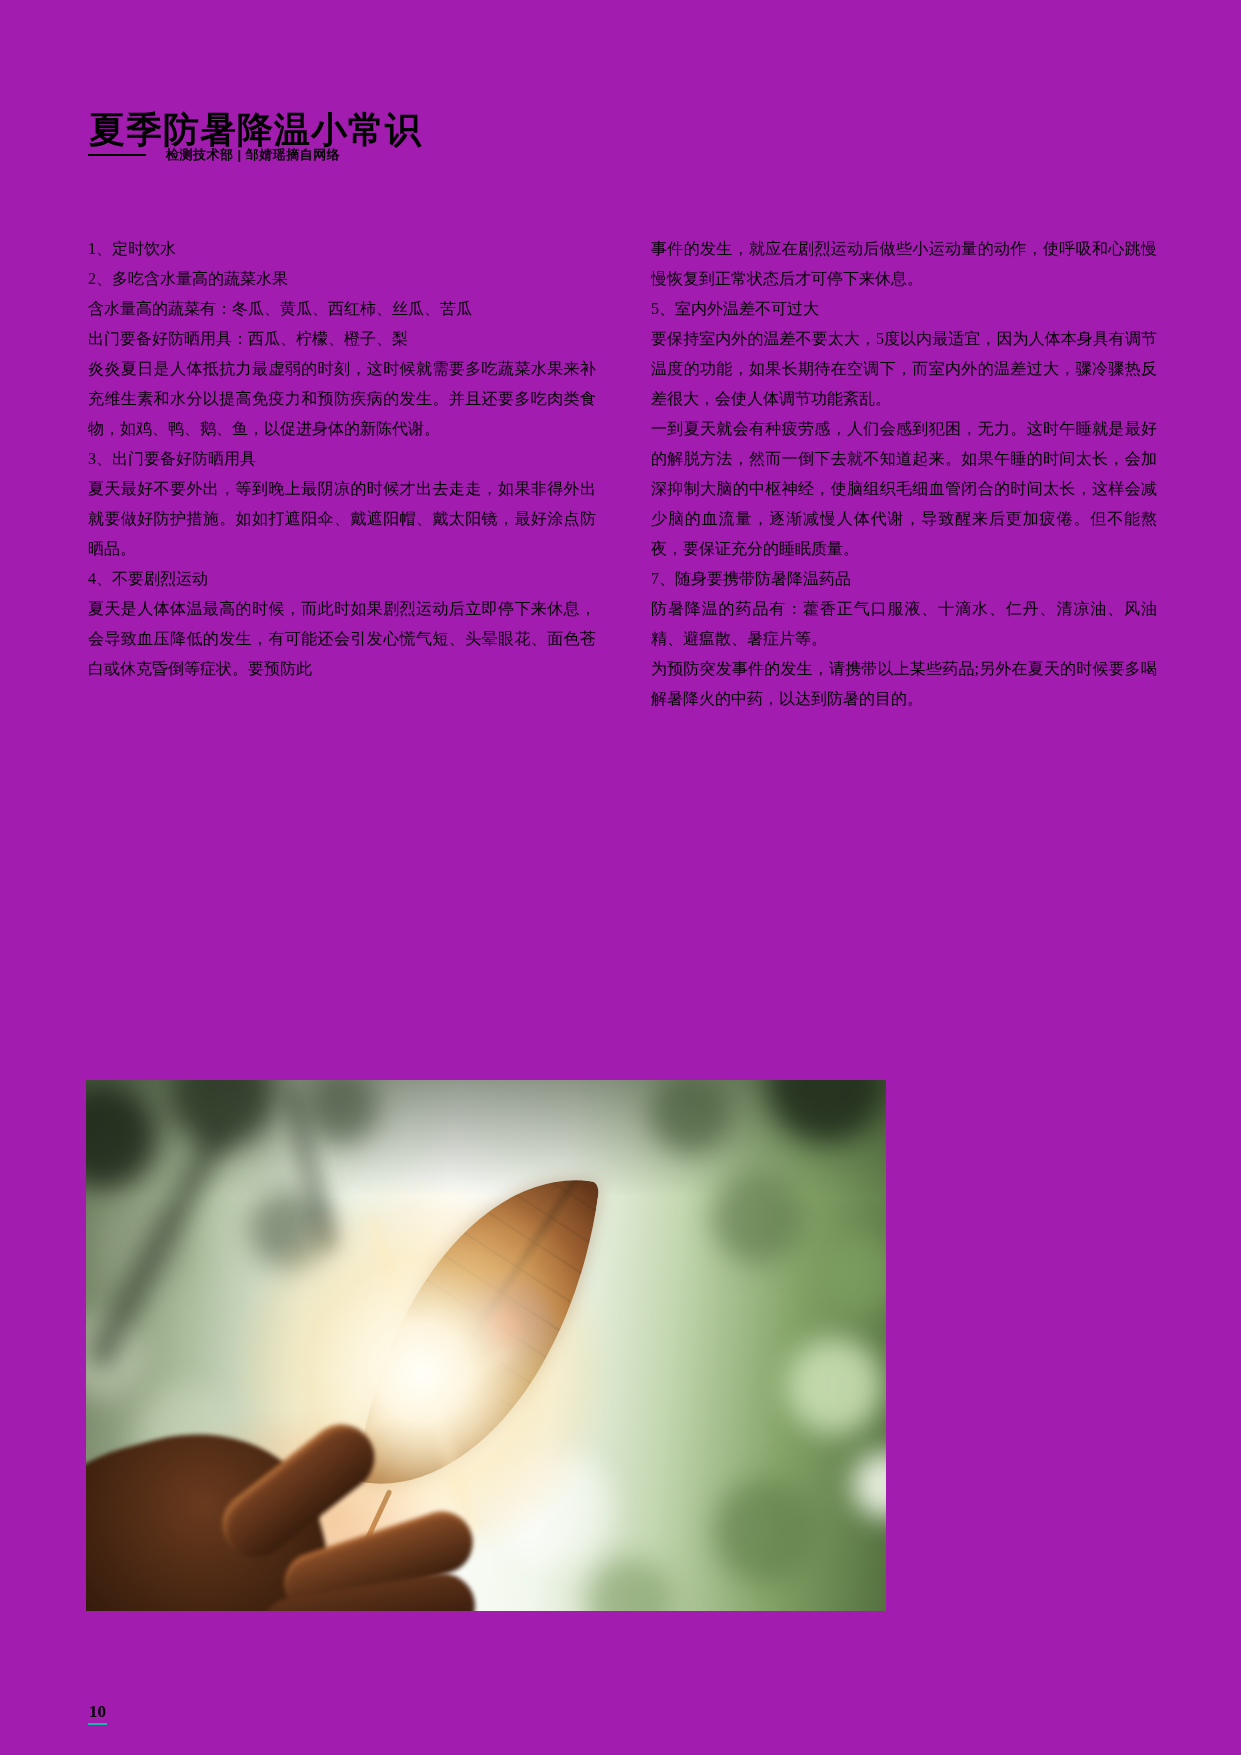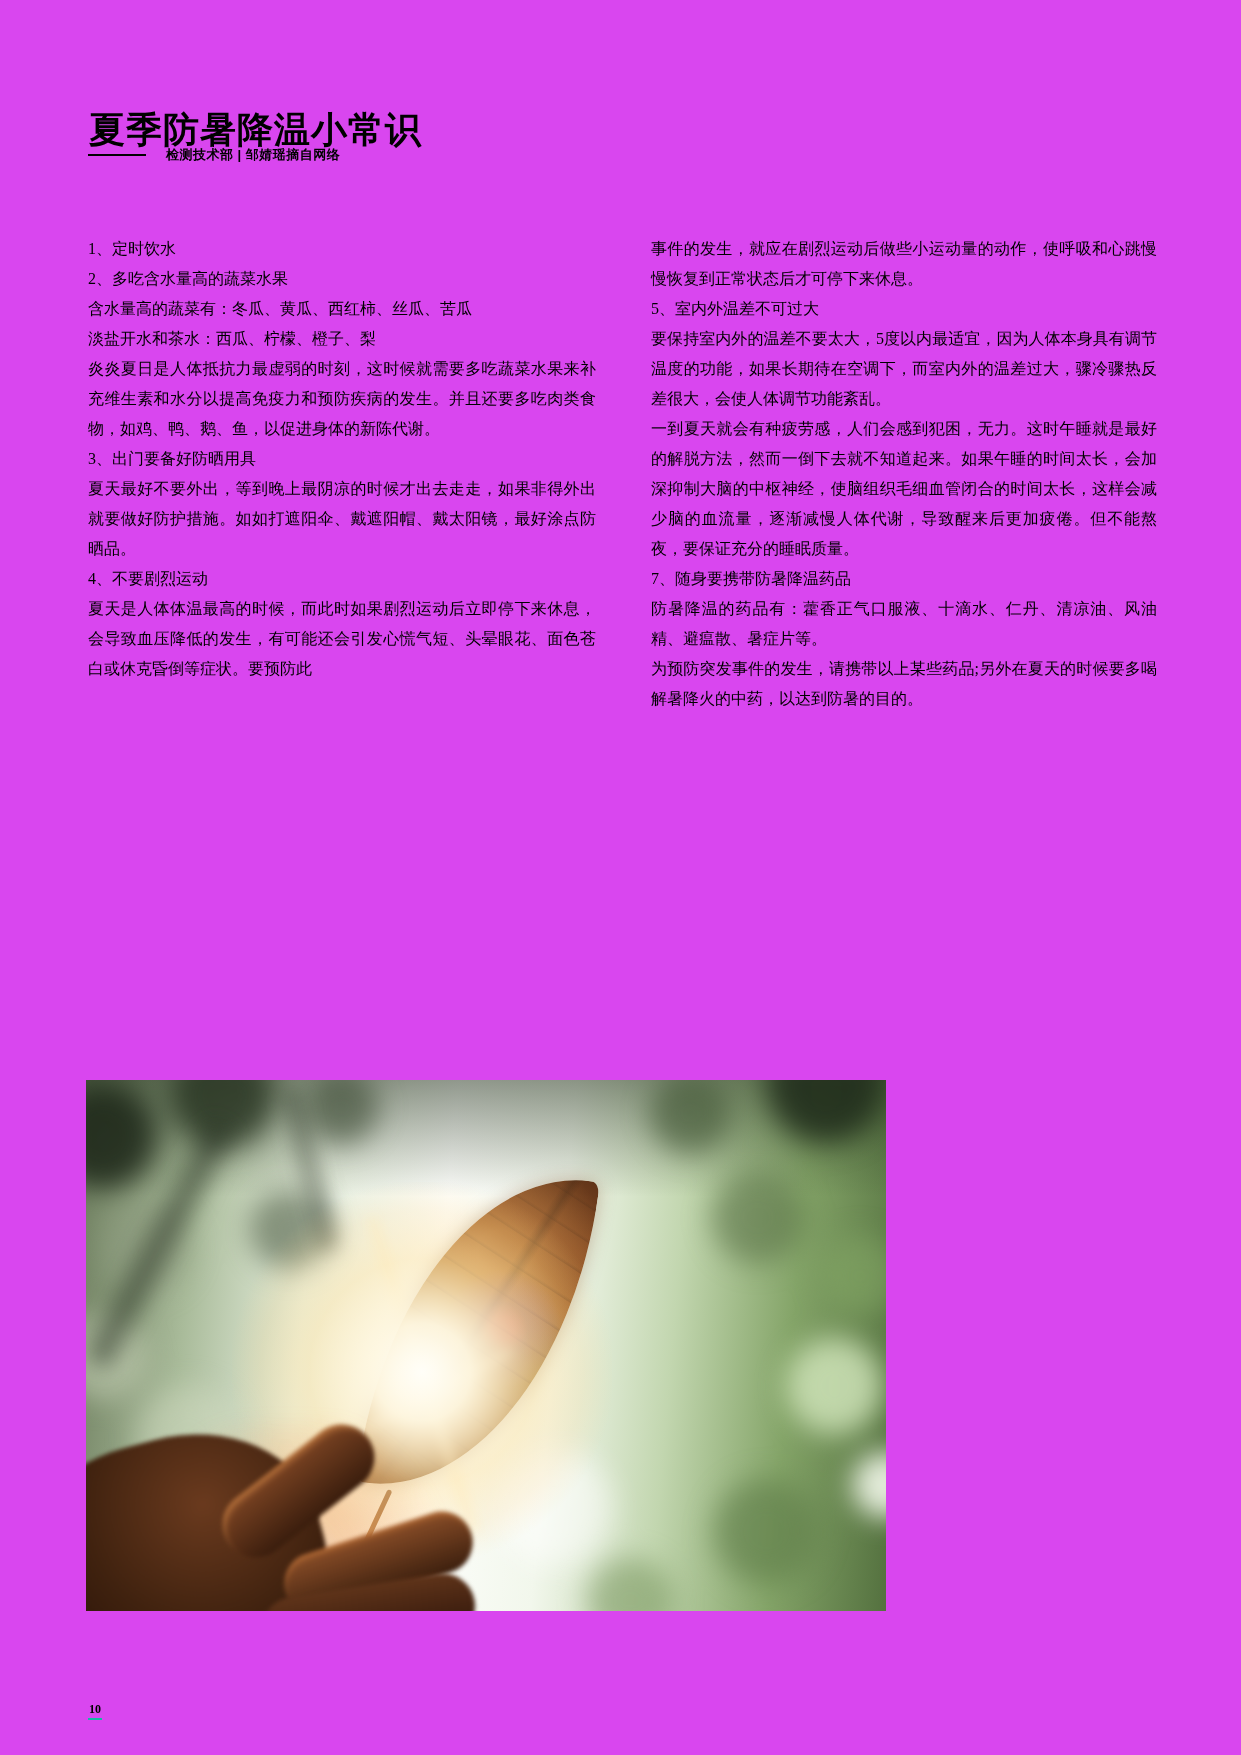--- a/index.html
+++ b/index.html
@@ -1,17 +1,17 @@
 <!DOCTYPE html>
 <html><head>
 <meta charset="utf-8">
 <style>
   html,body{margin:0;padding:0;background:#ffffff;}
   .page{
-    position:relative;width:1241px;height:1755px;background:#d946ef;
+    position:relative;width:1241px;height:1755px;background:#a21caf;
     overflow:hidden;font-family:"Liberation Serif",serif;color:#000;
   }
   .title{
     position:absolute;left:89px;top:82px;
     font-size:36px;font-weight:bold;letter-spacing:1px;
     font-family:"Liberation Serif",serif;
   }
   .byline{
     position:absolute;left:88px;top:146px;
     font-family:"Liberation Sans",sans-serif;
@@ -123,41 +123,41 @@
     background:linear-gradient(180deg,#8a4e28,#3c1f0e);
     box-shadow:inset 0 6px 6px -3px rgba(255,160,80,.45);
   }
   .finger2{
     left:175px;top:505px;width:215px;height:66px;border-radius:36px;
     transform:rotate(-9deg);
     background:linear-gradient(180deg,#60341a,#2c1409);
   }
   .page-number{
     position:absolute;left:88px;top:1702px;
-    font-family:"Liberation Serif",serif;font-size:12px;font-weight:bold;
+    font-family:"Liberation Serif",serif;font-size:17px;font-weight:bold;
     border-bottom:2px solid #14b8a6;padding:0 1px 1px 1px;
   }
 </style>
 </head>
 <body>
 
 <div class="page">
 
   <h1 class="title">夏季防暑降温小常识</h1>
 
   <div class="byline">
     <span class="dash"></span>
     <span>检测技术部 | 邹婧瑶摘自网络</span>
   </div>
 
   <div class="col col-left">
       <p>1、定时饮水</p>
       <p>2、多吃含水量高的蔬菜水果</p>
       <p>含水量高的蔬菜有：冬瓜、黄瓜、西红柿、丝瓜、苦瓜</p>
-      <p>淡盐开水和茶水：西瓜、柠檬、橙子、梨</p>
+      <p>出门要备好防晒用具：西瓜、柠檬、橙子、梨</p>
       <p>炎炎夏日是人体抵抗力最虚弱的时刻，这时候就需要多吃蔬菜水果来补充维生素和水分以提高免疫力和预防疾病的发生。并且还要多吃肉类食物，如鸡、鸭、鹅、鱼，以促进身体的新陈代谢。</p>
       <p>3、出门要备好防晒用具</p>
       <p>夏天最好不要外出，等到晚上最阴凉的时候才出去走走，如果非得外出就要做好防护措施。如如打遮阳伞、戴遮阳帽、戴太阳镜，最好涂点防晒品。</p>
       <p>4、不要剧烈运动</p>
       <p>夏天是人体体温最高的时候，而此时如果剧烈运动后立即停下来休息，会导致血压降低的发生，有可能还会引发心慌气短、头晕眼花、面色苍白或休克昏倒等症状。要预防此</p>
     </div>
   <div class="col col-right">
       <p>事件的发生，就应在剧烈运动后做些小运动量的动作，使呼吸和心跳慢慢恢复到正常状态后才可停下来休息。</p>
       <p>5、室内外温差不可过大</p>
       <p>要保持室内外的温差不要太大，5度以内最适宜，因为人体本身具有调节温度的功能，如果长期待在空调下，而室内外的温差过大，骤冷骤热反差很大，会使人体调节功能紊乱。</p>

